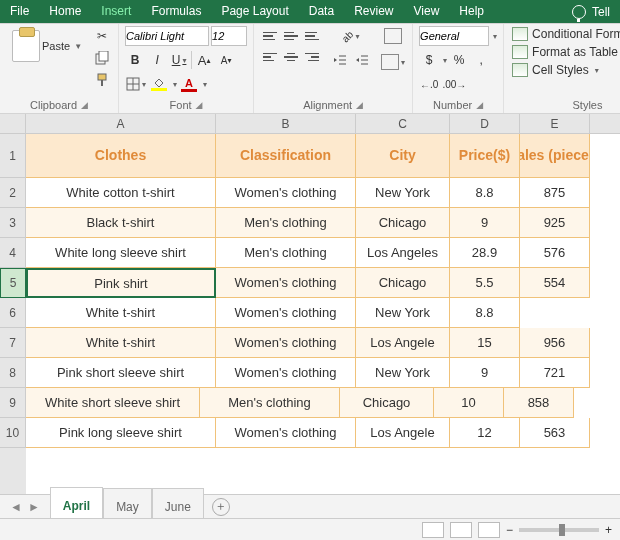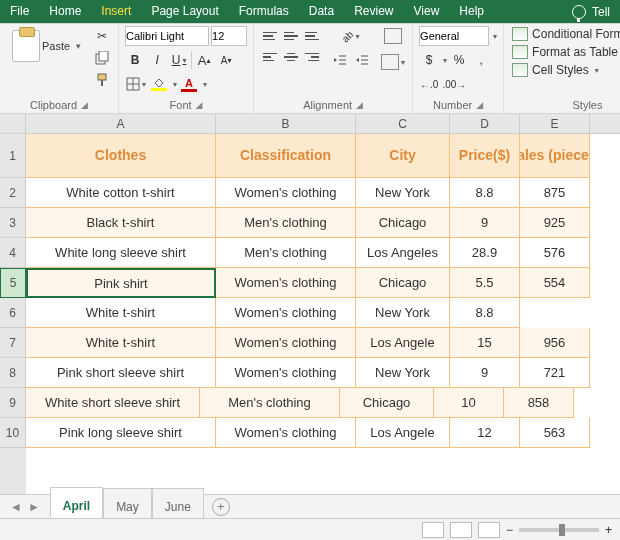--- a/index.html
+++ b/index.html
@@ -23,21 +23,21 @@
 .group-body { flex:1; display:flex; align-items:flex-start; gap:4px; }
 .group-label { text-align:center; font-size:11px; color:#666; padding:2px 0; display:flex; justify-content:center; align-items:center; gap:4px;}
 .launcher { font-size:9px; color:#888; }
 .vstack { display:flex; flex-direction:column; gap:2px; align-items:center; }
 .hstack { display:flex; gap:2px; align-items:center; }
 .btn { display:flex; align-items:center; justify-content:center; min-width:20px; height:20px; border:1px solid transparent; cursor:pointer; }
 .bigbtn { display:flex; align-items:center; justify-content:center; padding:4px 6px; cursor:pointer; gap:2px; }
 .paste-icon { width:28px; height:32px; background:linear-gradient(#fff,#fff); border:1px solid #bbb; position:relative; border-radius:2px; }
 .paste-icon::before { content:""; position:absolute; top:-4px; left:6px; width:14px; height:8px; background:#e8c56a; border:1px solid #b49a4c; border-radius:2px; }
 .dd { font-size:8px; color:#666; margin-left:2px; }
-select,input[type=text]{ font-size:11px; border:1px solid #c0c0c0; background:#fff; height:20px; }
+select,input[type=text]{ font-size:11px; border:1px solid #c0c0c0; background:#fff; height:20px;font-style:italic; }
 .font-name { width:84px; }
 .font-size { width:36px; }
 .b { font-weight:bold; }
 .i { font-style:italic; }
 .u { text-decoration:underline; }
 .colorbar { width:16px; height:3px; display:block; margin-top:-2px;}
 .align-grid { display:grid; grid-template-columns:repeat(3,20px); grid-template-rows:repeat(2,20px); gap:1px; }
 .align-btn { width:20px; height:20px; display:flex; flex-direction:column; justify-content:center; gap:2px; padding:3px; cursor:pointer; }
 .align-btn span { height:1.5px; background:#555; display:block; }
 .wrap-icon,.merge-icon { width:18px; height:16px; border:1px solid #888; position:relative; }
@@ -80,23 +80,23 @@
 </style>
 </head>
 <body>
 
 <div class="app">
 
   <div class="tabs">
     <div class="tab file">File</div>
     <div class="tab active">Home</div>
     <div class="tabs-right" style="flex:1">
-      <div class="tab" style="color:#fde047">Insert</div>
+      <div class="tab" style="color:#86efac">Insert</div>
+      <div class="tab" style="color:#fff">Formulas</div>
       <div class="tab" style="color:#fff">Page Layout</div>
-      <div class="tab" style="color:#fff">Formulas</div>
       <div class="tab" style="color:#fff">Data</div>
       <div class="tab" style="color:#fff">Review</div>
       <div class="tab" style="color:#fff">View</div>
       <div class="tab" style="color:#fff">Help</div>
       <div class="tab-spacer"></div>
       <div class="tell">
         <span class="bulb"></span>
         <span>Tell</span>
       </div>
     </div>

